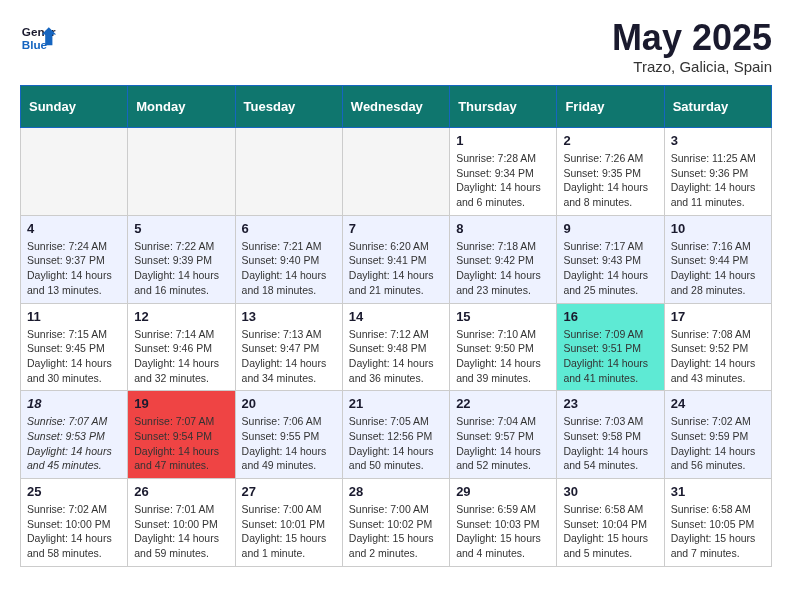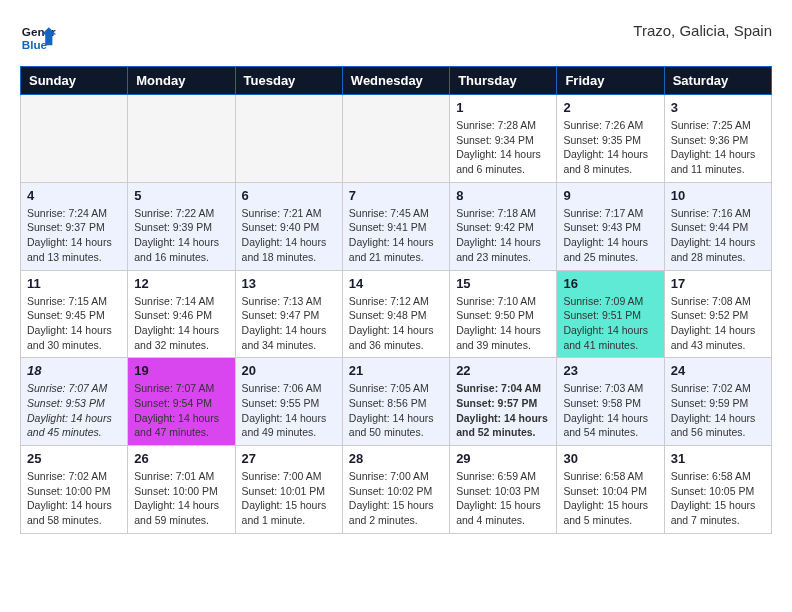--- a/index.html
+++ b/index.html
@@ -41,24 +41,24 @@
       font-size: 15px;
       color: #333;
       margin-top: 2px;
     }
     .calendar {
       width: 100%;
       border-collapse: collapse;
       border: 1px solid #ccc;
     }
     .calendar th {
-      background: #0f172a;
+      background: #0f766e;
       color: #fff;
       text-align: left;
-      padding: 6px 8px;
+      padding: 13px 8px;
       font-size: 13px;
       font-weight: bold;
       border: 1px solid #1565c0;
     }
     .calendar td {
       vertical-align: top;
       border: 1px solid #ccc;
       padding: 5px 6px;
       font-size: 11px;
       color: #333;
@@ -91,20 +91,21 @@
 <div class="page">
   <div class="header-row">
     <div class="logo">
       <svg class="logo-icon" viewBox="0 0 40 40">
         <text x="2" y="18" font-size="13" font-weight="bold" fill="#1a1a2e" font-family="Arial">General</text>
         <text x="2" y="32" font-size="13" font-weight="bold" fill="#1565c0" font-family="Arial">Blue</text>
         <polygon points="32,8 40,16 36,16 36,28 28,28 28,16 24,16" fill="#1565c0"></polygon>
       </svg>
     </div>
     <div class="title-block">
+      <div class="main-title">May 2025</div>
       <div class="subtitle">Trazo, Galicia, Spain</div>
     </div>
   </div>
 
   <table class="calendar">
     <thead>
       <tr>
         <th>Sunday</th>
         <th>Monday</th>
         <th>Tuesday</th>
@@ -129,21 +130,21 @@
           </td>
           <td style="background: rgb(255, 255, 255);">
             <span class="day-num">2</span>
             <div class="day-info" style="white-space: pre-line;">Sunrise: 7:26 AM
 Sunset: 9:35 PM
 Daylight: 14 hours
 and 8 minutes.</div>
           </td>
           <td style="background: rgb(255, 255, 255);">
             <span class="day-num">3</span>
-            <div class="day-info" style="white-space: pre-line;">Sunrise: 7:25 AM
+            <div class="day-info" style="white-space: pre-line;">Sunrise: 11:25 AM
 Sunset: 9:36 PM
 Daylight: 14 hours
 and 11 minutes.</div>
           </td>
         </tr>
         <tr>
           <td style="background: rgb(238, 242, 255);">
             <span class="day-num">4</span>
             <div class="day-info" style="white-space: pre-line;">Sunrise: 7:24 AM
 Sunset: 9:37 PM
@@ -159,21 +160,21 @@
           </td>
           <td style="background: rgb(238, 242, 255);">
             <span class="day-num">6</span>
             <div class="day-info" style="white-space: pre-line;">Sunrise: 7:21 AM
 Sunset: 9:40 PM
 Daylight: 14 hours
 and 18 minutes.</div>
           </td>
           <td style="background: rgb(238, 242, 255);">
             <span class="day-num">7</span>
-            <div class="day-info" style="white-space: pre-line;">Sunrise: 7:45 AM
+            <div class="day-info" style="white-space: pre-line;">Sunrise: 6:20 AM
 Sunset: 9:41 PM
 Daylight: 14 hours
 and 21 minutes.</div>
           </td>
           <td style="background: rgb(238, 242, 255);">
             <span class="day-num">8</span>
             <div class="day-info" style="white-space: pre-line;">Sunrise: 7:18 AM
 Sunset: 9:42 PM
 Daylight: 14 hours
 and 23 minutes.</div>
@@ -245,44 +246,44 @@
           </td>
         </tr>
         <tr>
           <td style="background: rgb(238, 242, 255); font-style: italic;">
             <span class="day-num">18</span>
             <div class="day-info" style="white-space: pre-line;">Sunrise: 7:07 AM
 Sunset: 9:53 PM
 Daylight: 14 hours
 and 45 minutes.</div>
           </td>
-          <td style="background: #d946ef;">
+          <td style="background: #ef4444;">
             <span class="day-num">19</span>
             <div class="day-info" style="white-space: pre-line;">Sunrise: 7:07 AM
 Sunset: 9:54 PM
 Daylight: 14 hours
 and 47 minutes.</div>
           </td>
           <td style="background: rgb(238, 242, 255);">
             <span class="day-num">20</span>
             <div class="day-info" style="white-space: pre-line;">Sunrise: 7:06 AM
 Sunset: 9:55 PM
 Daylight: 14 hours
 and 49 minutes.</div>
           </td>
           <td style="background: rgb(238, 242, 255);">
             <span class="day-num">21</span>
             <div class="day-info" style="white-space: pre-line;">Sunrise: 7:05 AM
-Sunset: 8:56 PM
+Sunset: 12:56 PM
 Daylight: 14 hours
 and 50 minutes.</div>
           </td>
           <td style="background: rgb(238, 242, 255);">
             <span class="day-num">22</span>
-            <div class="day-info" style="white-space: pre-line; font-weight: bold;">Sunrise: 7:04 AM
+            <div class="day-info" style="white-space: pre-line;">Sunrise: 7:04 AM
 Sunset: 9:57 PM
 Daylight: 14 hours
 and 52 minutes.</div>
           </td>
           <td style="background: rgb(238, 242, 255); margin-left: 36px;">
             <span class="day-num">23</span>
             <div class="day-info" style="white-space: pre-line;">Sunrise: 7:03 AM
 Sunset: 9:58 PM
 Daylight: 14 hours
 and 54 minutes.</div>

